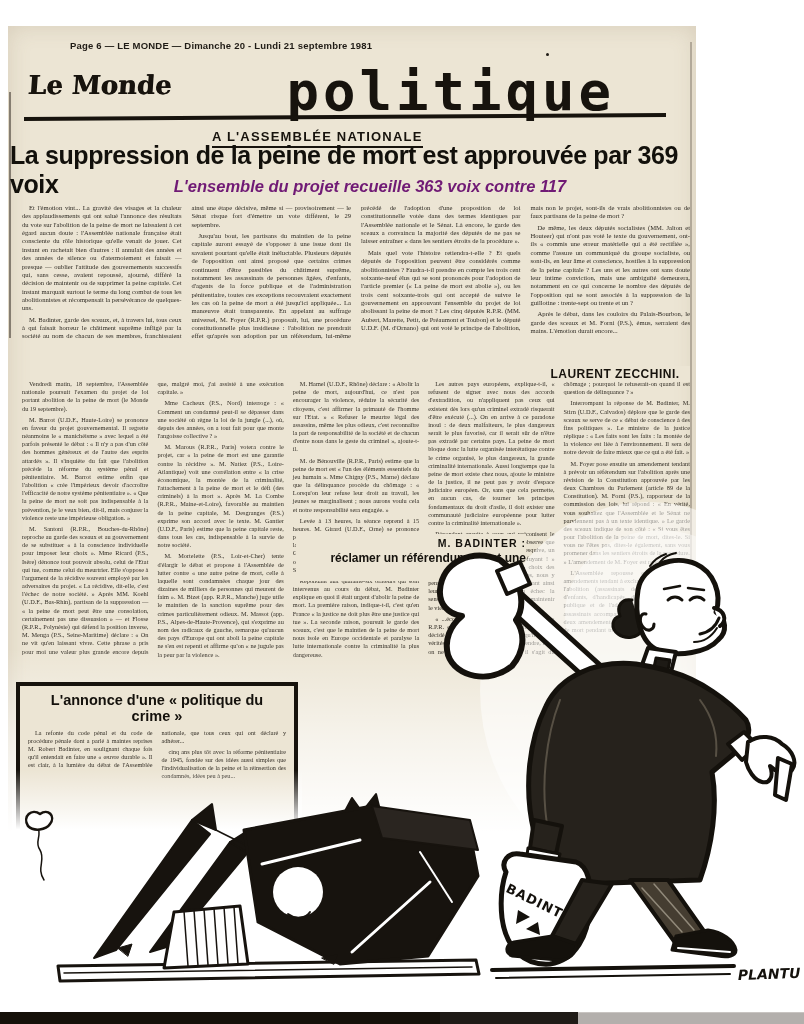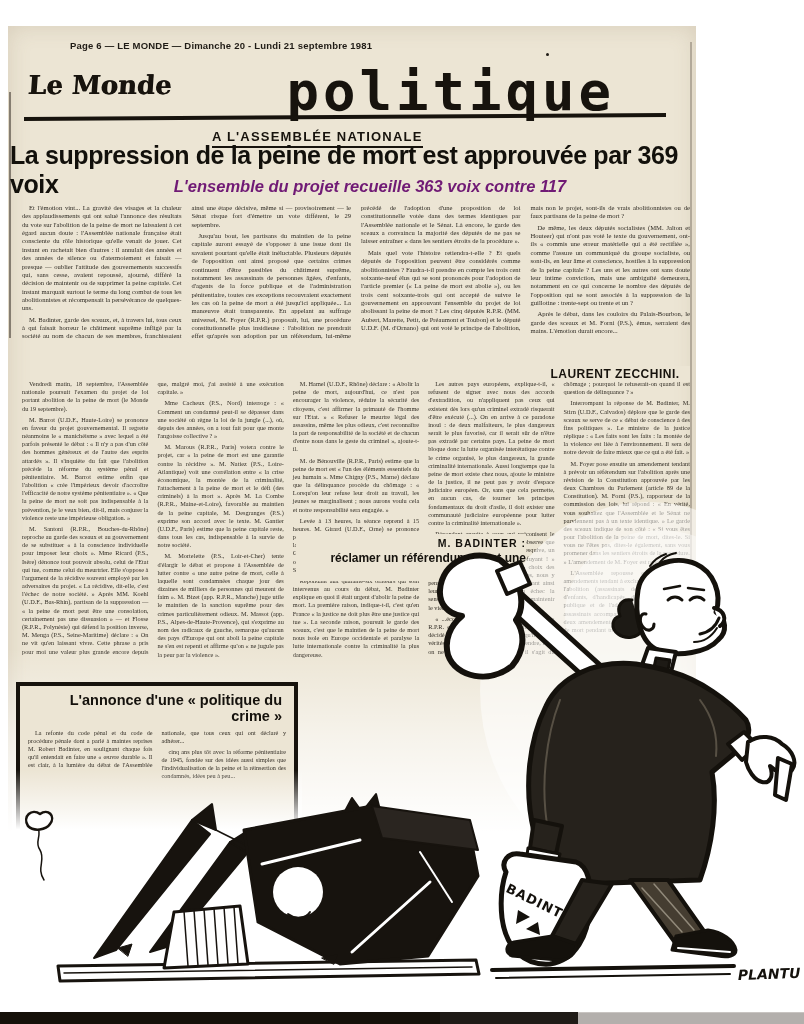--- a/index.html
+++ b/index.html
@@ -33,21 +33,21 @@
         column-count:5;column-gap:9px;column-fill:balance;font-size:6.3px;line-height:1.3;
         text-align:justify;color:#332e26;overflow:hidden;}
   .badinter-head{position:absolute;left:296px;top:534px;width:230px;background:#ece5d4;text-align:right;
         font-family:"Liberation Sans",sans-serif;color:#14110c;padding:3px 0 2px;z-index:2;}
   .badinter-head .spk{font-weight:bold;font-size:10.5px;letter-spacing:1px;}
   .badinter-head .ttl{font-weight:bold;font-size:12px;margin-top:2px;}
   .fade{position:absolute;left:0;top:648px;width:804px;height:200px;z-index:4;
         background:linear-gradient(180deg,rgba(255,255,255,0) 0%,rgba(255,255,255,.55) 45%,#ffffff 92%);}
   .box{position:absolute;left:16px;top:682px;width:282px;height:152px;border:4px solid #17130d;background:#ece5d4;
         padding:6px 8px;box-sizing:border-box;z-index:5;overflow:hidden;}
-  .box h3{margin:0 4px 5px;text-align:right;font-family:"Liberation Sans",sans-serif;font-weight:bold;
+  .box h3{margin:0 13px 5px;text-align:center;font-family:"Liberation Sans",sans-serif;font-weight:bold;
         font-size:14.5px;color:#14110c;}
   .box .cols{column-count:2;column-gap:9px;font-size:6.2px;line-height:1.3;text-align:justify;color:#332e26;}
   .boxfade{position:absolute;left:12px;top:770px;width:290px;height:70px;z-index:6;
         background:linear-gradient(180deg,rgba(255,255,255,0),#ffffff 85%);}
   .cartoon{position:absolute;left:0;top:0;width:804px;height:1024px;z-index:7;}
   .bottombar{position:absolute;left:0;top:1012px;width:804px;height:12px;display:flex;z-index:9;}
   .bottombar .b1{width:440px;background:#151009;}
   .bottombar .b2{width:138px;background:#1f1b17;}
   .bottombar .b3{width:226px;background:#b3afac;border-top:1px solid #c8c4c1;box-sizing:border-box;}
 </style>

